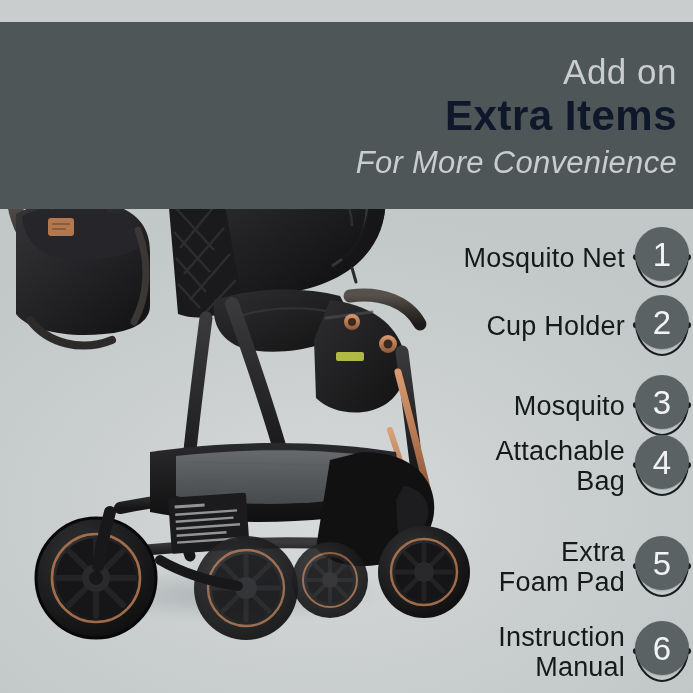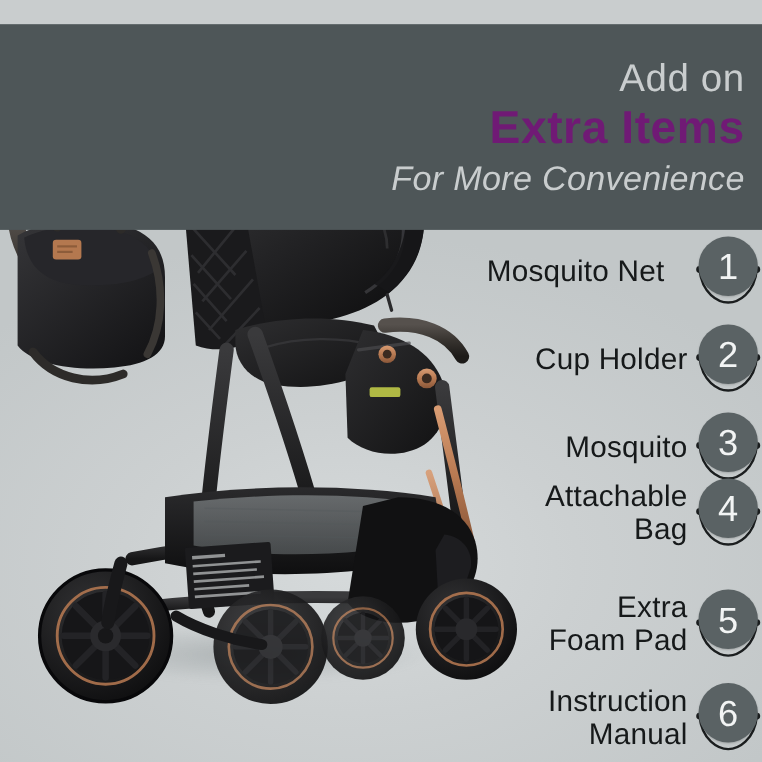--- a/index.html
+++ b/index.html
@@ -37,21 +37,21 @@
   .header-inner{
     position:absolute;right:16px;top:22px;width:420px;height:187px;
     display:flex;flex-direction:column;align-items:flex-end;justify-content:center;
     text-align:right;
   }
   .h-addon{
     font-size:35px;line-height:38px;color:#c9cdce;letter-spacing:.5px;
     font-weight:400;
   }
   .h-main{
-    font-size:42px;line-height:48px;color:#701a75;font-weight:700;
+    font-size:42px;line-height:48px;color:#0f172a;font-weight:700;
     letter-spacing:.5px;margin-top:1px;
   }
   .h-sub{
     font-size:31px;line-height:33px;color:#c9cdce;font-weight:400;
     letter-spacing:.3px;margin-top:6px;font-style:italic;
   }
 
   
   .item-list{
     position:absolute;left:393px;top:211px;width:300px;height:482px;
@@ -74,21 +74,21 @@
     box-shadow:0 1px 2px rgba(0,0,0,.18);
     display:flex;align-items:center;justify-content:center;
   }
   .badge .num{
     color:#f2f4f4;font-size:33px;line-height:33px;font-weight:400;
     letter-spacing:0;
   }
   .badge svg{position:absolute;left:0;top:0;width:62px;height:62px;overflow:visible;}
 
   
-  .row1{top:4px;gap:21px;}
+  .row1{top:16px;}
   .row2{top:84px;}
   .row3{top:164px;}
   .row4{top:224px;}
   .row5{top:325px;}
   .row6{top:410px;}
 
   
   .stroller{position:absolute;left:0;top:0;width:693px;height:693px;}
 </style>
 </head>

